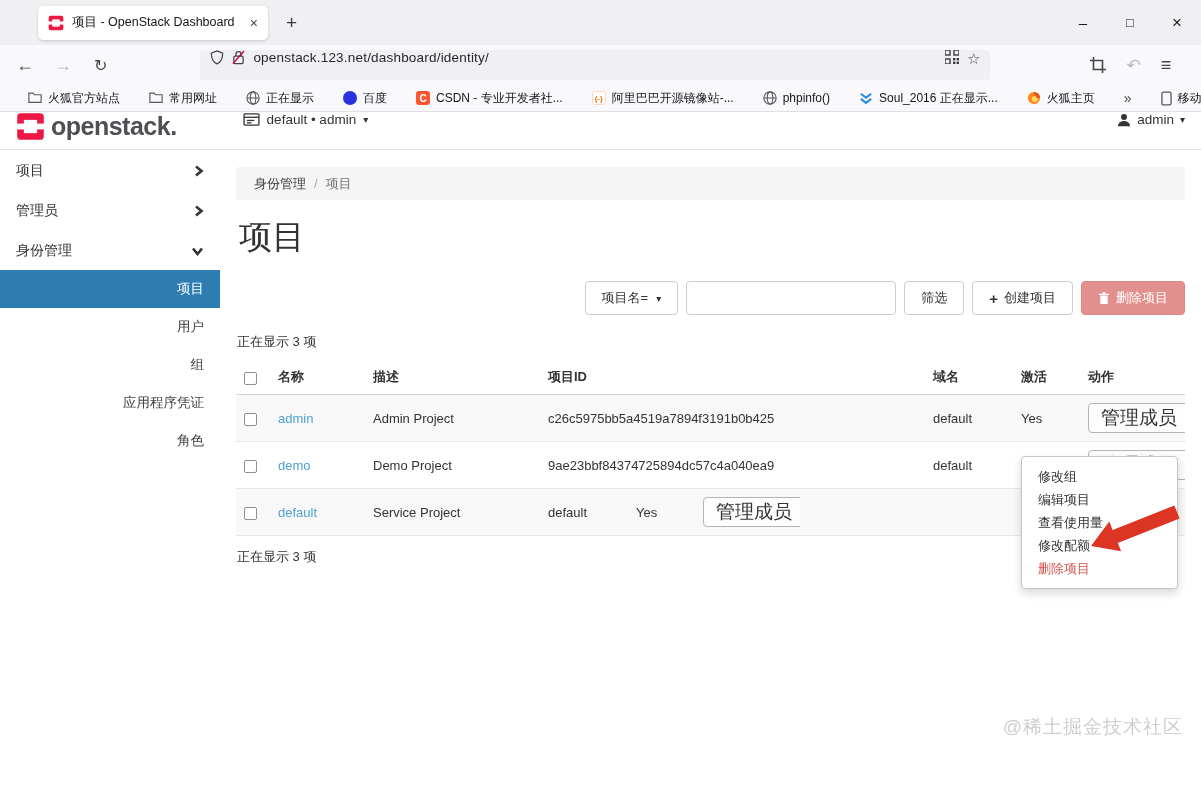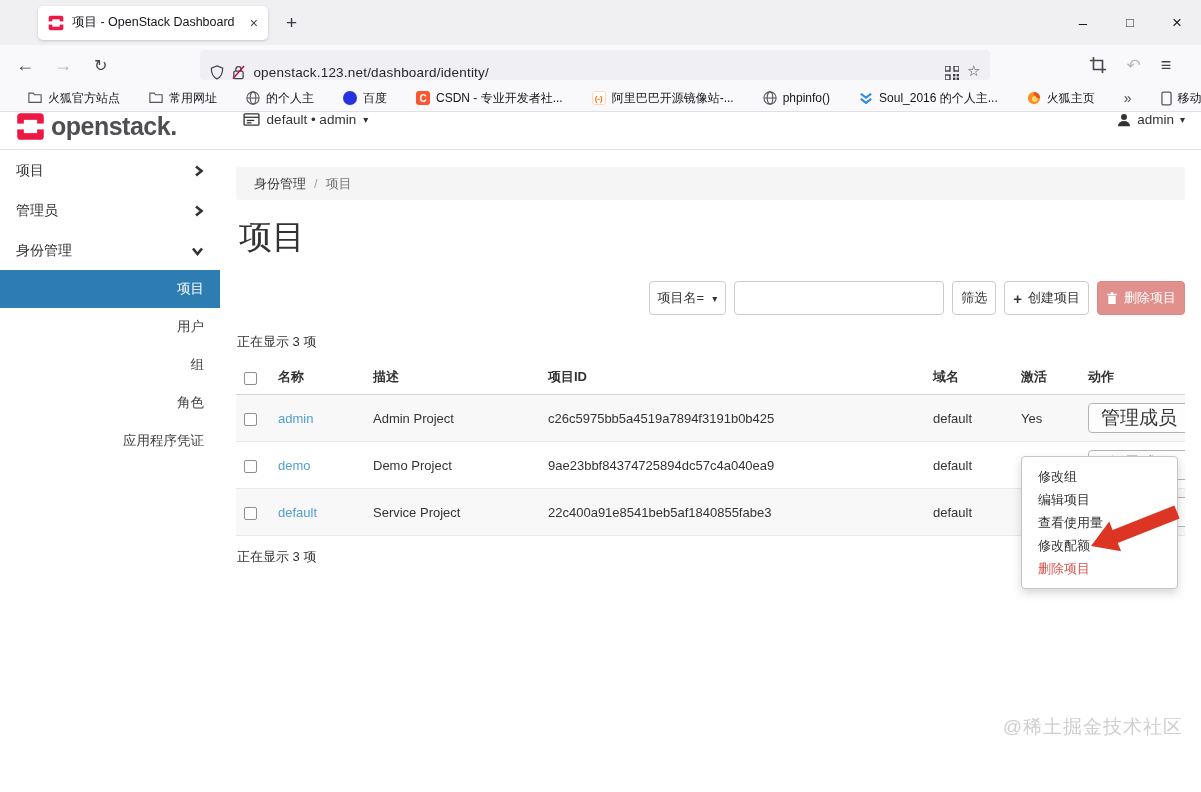--- a/index.html
+++ b/index.html
@@ -12,21 +12,21 @@
   .tab-title { font-size:12.5px; color:#15141a; white-space:nowrap; overflow:hidden; flex:1; }
   .tab-close { color:#444; font-size:14px; cursor:pointer; }
   .newtab { font-size:19px; color:#3a3a44; margin-left:18px; }
   .wincontrols { margin-left:auto; display:flex; align-items:center; gap:33px; padding-right:17px; color:#1b1b1f; }
   .wincontrols span { display:inline-block; text-align:center; width:14px; }
   .wc-min { font-size:15px; } .wc-max { font-size:13px; } .wc-close { font-size:17px; }
 
   .toolbar { position:absolute; left:0; top:45px; width:100%; height:40px; background:#f9f9fb; display:flex; align-items:center; padding:0 0 0 16px; }
   .nav-glyph { font-size:18px; color:#45454e; }
   .nav-glyph.dim { color:#b6b6bf; }
-  .urlbar { margin-left:93px; width:790px; height:30px; background:#f0f0f4; border-radius:4px; display:flex; align-items:flex-end; padding:0 10px; gap:8px; }
+  .urlbar { margin-left:93px; width:790px; height:30px; background:#f0f0f4; border-radius:4px; display:flex; align-items:flex-start; padding:0 10px; gap:8px; }
   .url-text { flex:1; font-size:13.5px; color:#26262c; letter-spacing:.2px; }
   .star { font-size:15px; color:#45454e; }
   .after-url { display:flex; align-items:center; }
 
   .bookmarksbar { position:absolute; left:0; top:85px; width:100%; height:27px; background:#f9f9fb; border-bottom:1px solid #e0e0e4; display:flex; align-items:center; padding:0 14px 0 28px; gap:29px; }
   .bm { display:flex; align-items:center; gap:6px; font-size:12px; color:#15141a; white-space:nowrap; }
   .bm-overflow { margin-left:auto; font-size:14px; color:#45454e; }
   .icon-badge { width:14px; height:14px; border-radius:3px; display:inline-flex; align-items:center; justify-content:center; color:#fff; font-size:10px; font-weight:bold; }
 
   
@@ -45,21 +45,21 @@
 
   
   .main { position:absolute; left:220px; top:150px; right:0; bottom:0; background:#fff; padding:17px 16px 0 16px; }
   .breadcrumb { height:33px; background:#f5f5f5; border-radius:3px; display:flex; align-items:center; padding:0 18px; gap:8px; font-size:13px; }
   .bc-parent { color:#3b3b3b; }
   .bc-sep { color:#a5a5a5; }
   .bc-current { color:#777; }
   .page-title { font-size:33px; font-weight:400; color:#333; margin:15px 0 0 3px; }
 
   .filter-row { display:flex; justify-content:flex-end; align-items:center; gap:8px; margin-top:21px; }
-  .btn { display:inline-flex; align-items:center; gap:6px; height:34px; padding:0 8px; background:#fff; border:1px solid #ccc; border-radius:4px; font-size:13px; color:#333; }
+  .btn { display:inline-flex; align-items:center; gap:6px; height:34px; padding:0 16px; background:#fff; border:1px solid #ccc; border-radius:4px; font-size:13px; color:#333; }
   .field-select { gap:8px; }
   .filter-input { width:210px; height:34px; border:1px solid #ccc; border-radius:4px; }
   .btn-danger-disabled { background:#e2908d; border-color:#dd8784; color:#fff; }
   .plus-glyph { font-weight:bold; font-size:15px; }
 
   .count { font-size:13px; color:#333; margin:18px 0 9px 1px; }
   .count-bottom { margin:12px 0 0 1px; }
 
   .tbl { width:100%; }
   .trow { display:flex; align-items:center; }
@@ -165,21 +165,21 @@
           <path d="M1 3.5 V11.5 H15 V2.8 H7.5 L6 1 H1 Z"></path>
         </svg>
       <span>常用网址</span>
     </span>
     <span class="bm">
       <svg width="14" height="14" viewBox="0 0 16 16" fill="none" stroke="#55555e" stroke-width="1.2">
           <circle cx="8" cy="8" r="7"></circle>
           <ellipse cx="8" cy="8" rx="3.2" ry="7"></ellipse>
           <line x1="1" y1="8" x2="15" y2="8"></line>
         </svg>
-      <span>的个人主</span>
+      <span>正在显示</span>
     </span>
     <span class="bm">
       <span class="icon-badge" style="background:#2932e1;border-radius:50%;"></span>
       <span>百度</span>
     </span>
     <span class="bm">
       <span class="icon-badge" style="background:#fc5531;">C</span>
       <span>CSDN - 专业开发者社...</span>
     </span>
     <span class="bm">
@@ -192,21 +192,21 @@
           <ellipse cx="8" cy="8" rx="3.2" ry="7"></ellipse>
           <line x1="1" y1="8" x2="15" y2="8"></line>
         </svg>
       <span>phpinfo()</span>
     </span>
     <span class="bm">
       <svg width="14" height="13" viewBox="0 0 16 15" fill="none" stroke="#2f8be0" stroke-width="2.4">
           <path d="M2 2 L8 6.5 L14 2"></path>
           <path d="M2 8 L8 12.5 L14 8"></path>
         </svg>
-      <span>Soul_2016 的个人主...</span>
+      <span>Soul_2016 正在显示...</span>
     </span>
     <span class="bm">
       <svg width="14" height="14" viewBox="0 0 16 16">
           <circle cx="8" cy="8" r="7" fill="#ff8a1f"></circle>
           <circle cx="9" cy="9" r="3.4" fill="#ffd567"></circle>
           <path d="M8 1 A7 7 0 0 1 15 8 L11 8 A4 4 0 0 0 8 4.5 Z" fill="#e5541c"></path>
         </svg>
       <span>火狐主页</span>
     </span>
     <span class="bm-overflow">»</span>
@@ -262,22 +262,22 @@
     </div>
     <div class="side-group">
       <span>身份管理</span>
       <svg width="13" height="10" viewBox="0 0 12 10" fill="none" stroke="#333" stroke-width="2.6">
           <path d="M1.5 2.5 L6 8 L10.5 2.5"></path>
         </svg>
     </div>
     <div class="side-sub active">项目</div>
     <div class="side-sub">用户</div>
     <div class="side-sub">组</div>
+    <div class="side-sub">应用程序凭证</div>
     <div class="side-sub">角色</div>
-    <div class="side-sub">应用程序凭证</div>
   </div>
 
   <div class="main">
     <div class="breadcrumb">
       <span class="bc-parent">身份管理</span>
       <span class="bc-sep">/</span>
       <span class="bc-current">项目</span>
     </div>
     <h1 class="page-title">项目</h1>
 
@@ -346,21 +346,20 @@
                 <span class="caret">▾</span>
               </span>
           </span>
         </div>
       </div>
 
       <div class="trow tdata striped">
         <div class="cell c-cb"><span class="checkbox"></span></div>
         <div class="cell c-name"><span class="link">default</span></div>
         <div class="cell c-desc">Service Project</div>
-        <div class="cell c-id">22c400a91e8541beb5af1840855fabe3</div>
         <div class="cell c-dom">default</div>
         <div class="cell c-act">Yes</div>
         <div class="cell c-action">
           <span class="split-btn">
             <span class="split-main">管理成员</span>
             <span class="split-caret">
                 <span class="caret">▾</span>
               </span>
           </span>
         </div>

